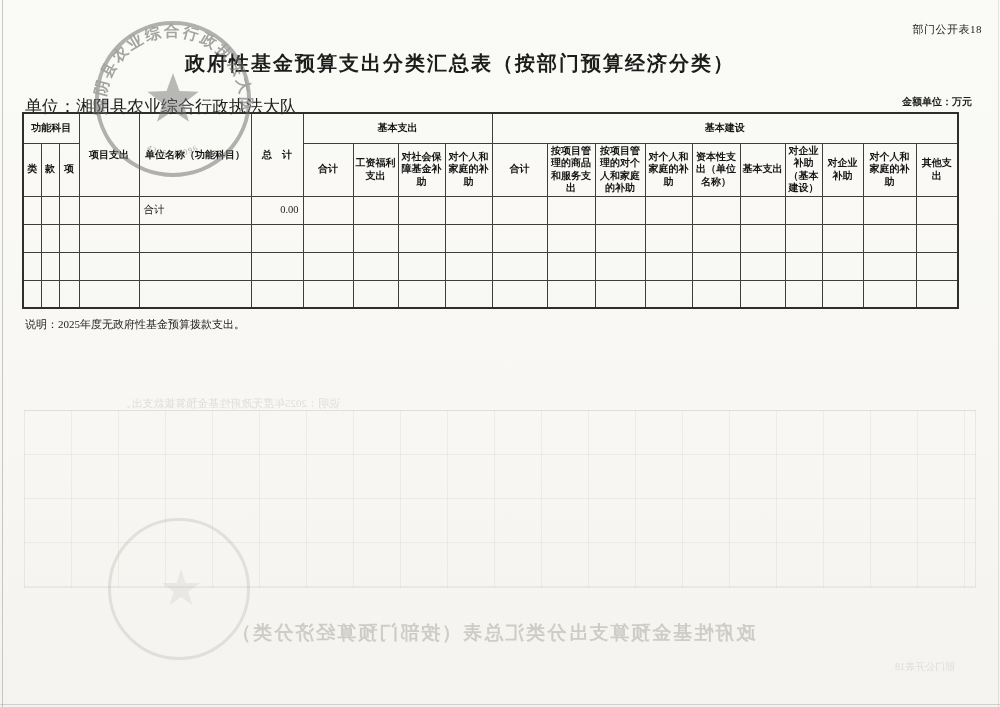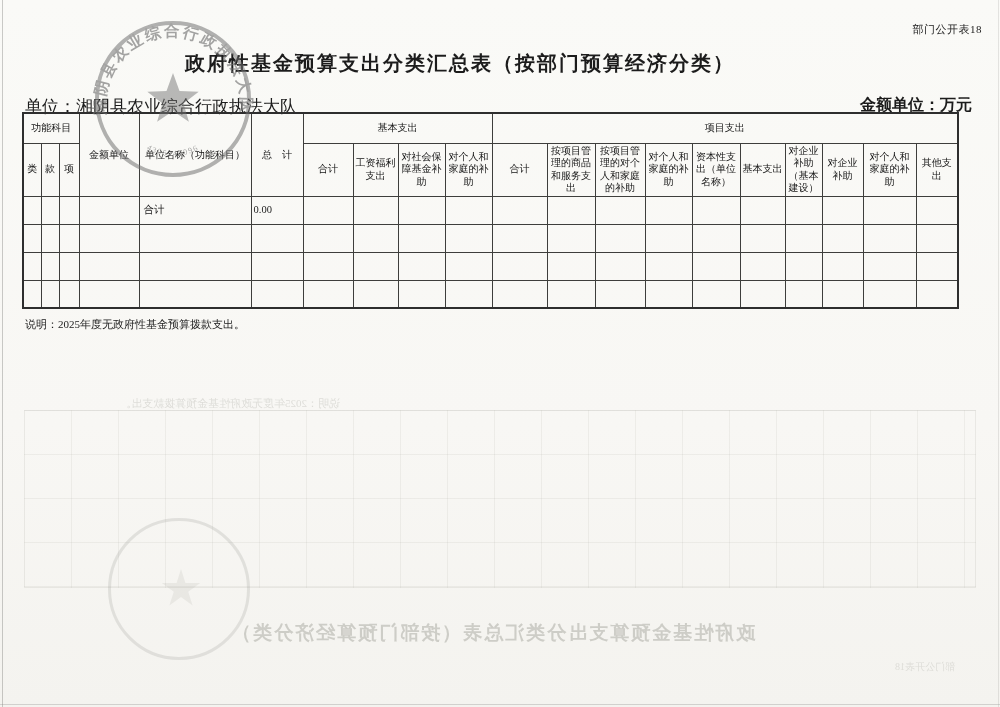--- a/index.html
+++ b/index.html
@@ -19,40 +19,40 @@
   .edge-left { position:absolute; left:2px; top:0; width:1px; height:707px; background:rgba(110,110,105,.35); }
   .edge-bottom { position:absolute; left:0; bottom:2px; width:1000px; height:1px; background:rgba(130,130,125,.3); }
   .edge-right { position:absolute; right:1px; top:0; width:1px; height:707px; background:rgba(160,160,155,.25); }
 
   .corner-label { position:absolute; top:22px; right:18px; font-size:11px; letter-spacing:.5px; }
   .doc-title {
     position:absolute; top:50px; left:0; width:920px; text-align:center;
     font-size:20px; font-weight:bold; letter-spacing:2px;
   }
   .unit-line { position:absolute; top:95px; left:25px; font-size:17px; font-weight:normal; }
-  .amount-unit { position:absolute; top:95px; right:28px; font-size:16px; font-weight:bold; }
+  .amount-unit { position:absolute; top:95px; right:28px; font-size:10px; font-weight:bold; }
 
   table.doc-table {
     position:absolute; left:22px; top:112px; width:935px;
     border-collapse:collapse; table-layout:fixed;
     border:2px solid #2e2e2e;
   }
   .doc-table th, .doc-table td {
     border:1px solid #3e3e3c;
     font-size:10px; line-height:1.25;
     padding:1px 2px;
     text-align:center; vertical-align:middle;
     overflow:hidden; word-break:break-all;
   }
-  .doc-table th { font-weight:normal; color:#151515; }
+  .doc-table th { font-weight:bold; color:#151515; }
   .doc-table tr.hrow1 { height:30px; }
   .doc-table tr.hrow2 { height:52px; }
   .doc-table tr.drow { height:28px; }
   .doc-table td.name-cell { text-align:left; padding-left:4px; font-weight:normal; font-size:10.5px; }
-  .doc-table td.num-cell { text-align:left; padding-right:4px; font-weight:normal; font-size:10.5px; }
+  .doc-table td.num-cell { text-align:right; padding-right:4px; font-weight:normal; font-size:10.5px; }
 
   .note-line { position:absolute; top:317px; left:25px; font-size:11px; }
 
   
   .stamp { position:absolute; left:88px; top:16px; opacity:.62; }
 
   
   .ghost-note {
     position:absolute; top:396px; left:30px; width:310px;
     font-size:11px; color:#b3b3ac; opacity:.38;
@@ -120,25 +120,25 @@
       <col style="width:48px">
         <col style="width:45px">
         <col style="width:37px">
         <col style="width:41px">
       <col style="width:53px">
         <col style="width:42px">
     </colgroup>
     <tbody>
         <tr class="hrow1">
       <th colspan="3">功能科目</th>
-      <th rowspan="2">金额单位</th>
+      <th rowspan="2">项目支出</th>
       <th rowspan="2">单位名称（功能科目）</th>
       <th rowspan="2">总　计</th>
       <th colspan="4">基本支出</th>
-      <th colspan="10">项目支出</th>
+      <th colspan="10">基本建设</th>
     </tr>
     <tr class="hrow2">
       <th>类</th>
       <th>款</th>
       <th>项</th>
       <th>合计</th>
       <th>工资福利支出</th>
       <th>对社会保障基金补助</th>
       <th>对个人和家庭的补助</th>
       <th>合计</th>

